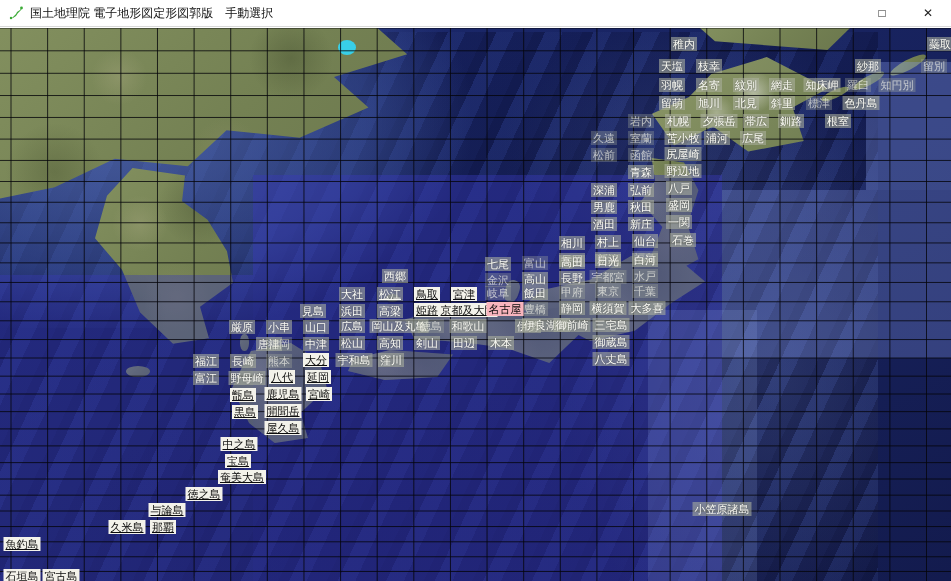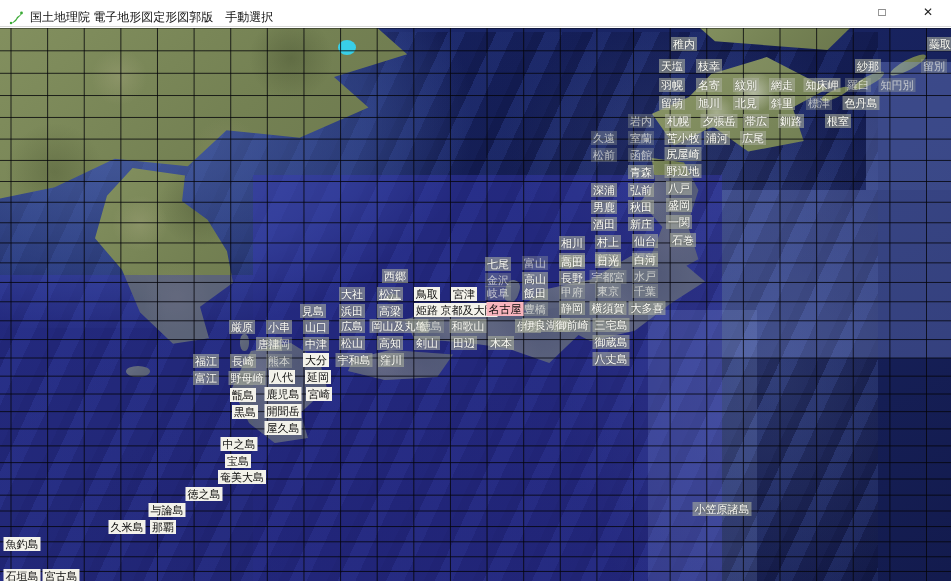--- a/index.html
+++ b/index.html
@@ -1,21 +1,21 @@
 <!DOCTYPE html>
 <html><head>
 <meta charset="utf-8">
 <style>
   html,body{margin:0;padding:0;background:#000;}
   body{width:951px;height:581px;overflow:hidden;font-family:"Liberation Sans",sans-serif;}
   .app{position:relative;width:951px;height:581px;background:#fff;}
 
   
   .titlebar{position:absolute;left:0;top:0;width:951px;height:27px;background:#ffffff;
-    display:flex;align-items:flex-end;border-bottom:1px solid #d9d9d9;box-sizing:border-box;}
+    display:flex;align-items:center;border-bottom:1px solid #d9d9d9;box-sizing:border-box;}
   .app-icon{width:16px;height:16px;margin:0 6px 0 8px;flex:0 0 auto;}
   .title-text{font-size:12px;color:#111;white-space:pre;}
   .winbtns{margin-left:auto;display:flex;height:28px;}
   .winbtn{width:46px;height:28px;display:flex;align-items:center;justify-content:center;
     font-size:12px;color:#222;cursor:default;}
 
   
   .map{position:absolute;left:0;top:28px;width:951px;height:553px;overflow:hidden;
     background:linear-gradient(150deg,#1c2a72 0%,#18235f 45%,#131b4e 100%);}
   .layer{position:absolute;left:0;top:4px;width:878px;height:553px;}
@@ -54,21 +54,21 @@
   .lake{position:absolute;left:338px;top:12px;width:18px;height:15px;border-radius:50%;
     background:#38cfe8;}
 
   svg.grid{position:absolute;left:0;top:0;}
 
   
   .lbl{position:absolute;transform:translate(-50%,-50%);white-space:nowrap;
     font-size:11px;line-height:14px;padding:0 2px;letter-spacing:0;}
   .lbl.n{background:rgba(172,178,158,.58);color:#fdfdf6;text-shadow:0 0 2px rgba(40,40,40,.55);}
   .lbl.f{background:rgba(172,178,158,.30);color:rgba(250,250,240,.66);}
-  .lbl.h{background:#f3f2ea;color:#0c0c0c;}
+  .lbl.h{background:#f3f2ea;color:#0c0c0c;text-decoration:underline;}
   .lbl.p{background:#f8b4bd;color:#0c0c0c;}
 </style>
 </head>
 <body>
 
 <div class="app">
 
   <div class="titlebar">
     <svg class="app-icon" viewBox="0 0 16 16">
       <path d="M2 12 L4 13 L6 11 L8 9 L9 7 L12 5 L14 2 L13 5 L10 8 L8 11 L5 13 L2 14 Z" fill="#3aaa35"></path>

